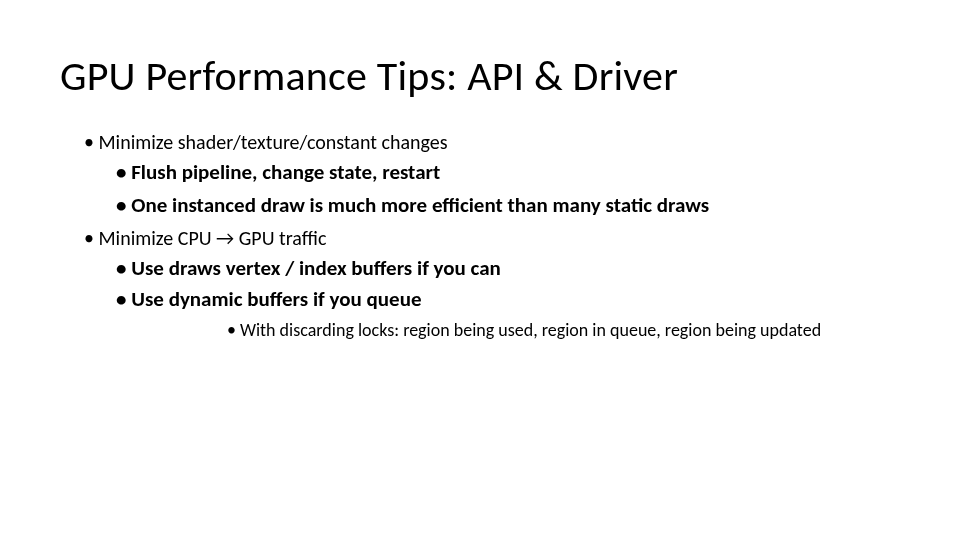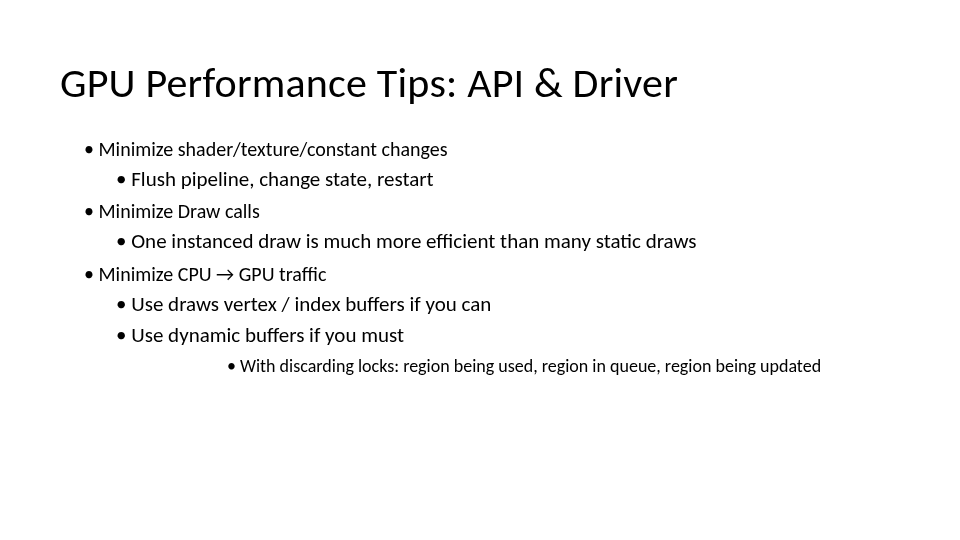--- a/index.html
+++ b/index.html
@@ -13,41 +13,41 @@
   }
   .slide {
     box-sizing: border-box;
     width: 960px;
     height: 540px;
     padding: 50px 60px 0 60px;
   }
   .title {
     font-size: 42px;
     font-weight: 400;
-    margin: 7px 0 28px 0;
+    margin: 0 0 28px 0;
     letter-spacing: 0.2px;
   }
   ul {
     list-style: none;
     margin: 0;
     padding: 0;
   }
   li::before {
     content: "• ";
   }
   ul.level1 > li {
     font-size: 20px;
     font-weight: 400;
     line-height: 1.35;
     padding-left: 24px;
     margin-bottom: 2px;
   }
   ul.level2 > li {
     font-size: 21px;
-    font-weight: 400;
+    font-weight: 700;
     line-height: 1.4;
     padding-left: 56px;
     margin-bottom: 2px;
     margin-top: 1px;
   }
   ul.level3 > li {
     font-size: 18px;
     font-weight: 400;
     line-height: 1.45;
     padding-left: 88px;
@@ -66,34 +66,31 @@
   <div class="block">
     <ul class="level1">
       <li>Minimize shader/texture/constant changes</li>
     </ul>
     <ul class="level2">
       <li>Flush pipeline, change state, restart</li>
     </ul>
   </div>
 
   <div class="block">
-    <ul class="level1">
-      <li>Minimize Draw calls</li>
-    </ul>
     <ul class="level2">
       <li>One instanced draw is much more efficient than many static draws</li>
     </ul>
   </div>
 
   <div class="block">
     <ul class="level1">
       <li>Minimize CPU → GPU traffic</li>
     </ul>
     <ul class="level2">
       <li>Use draws vertex / index buffers if you can</li>
-      <li>Use dynamic buffers if you must</li>
+      <li>Use dynamic buffers if you queue</li>
     </ul>
     <ul class="level3">
       <li>With discarding locks: region being used, region in queue, region being updated</li>
     </ul>
   </div>
 
 </div>
 
 </body></html>

